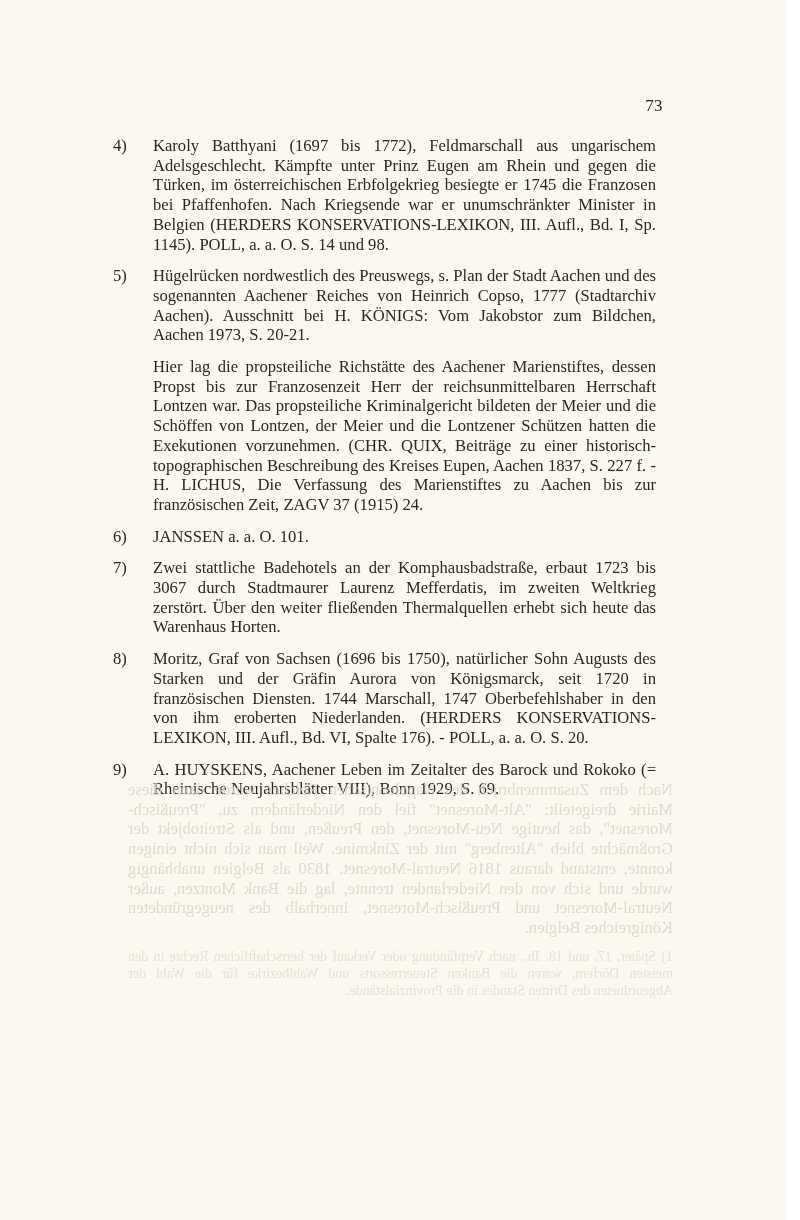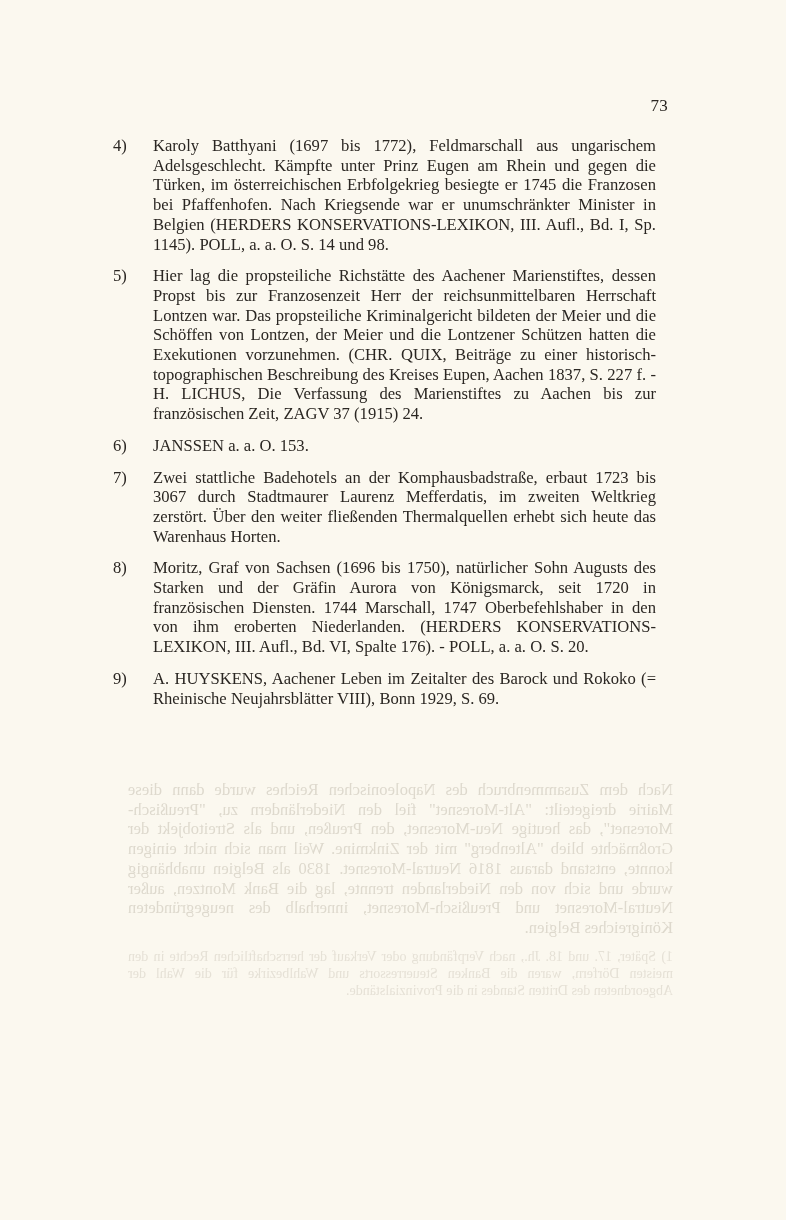--- a/index.html
+++ b/index.html
@@ -4,21 +4,21 @@
 <style>
   html, body { margin: 0; padding: 0; }
   body {
     width: 800px; height: 1220px; overflow: hidden; position: relative;
     background: #fbf8ef;
     font-family: "Liberation Serif", "DejaVu Serif", serif;
     color: #2a2622;
   }
   .right-strip { position: absolute; top: 0; right: 0; width: 14px; height: 1220px; background: #ffffff; }
   .page-number {
-    position: absolute; top: 96px; left: 640px; width: 28px; text-align: right;
+    position: absolute; top: 96px; left: 640px; width: 28px; text-align: center;
     font-size: 17px; letter-spacing: 0.3px;
   }
   .notes { position: absolute; top: 124px; left: 113px; width: 555px; }
   .note { position: relative; padding-left: 28px; margin-bottom: 10px;
     font-size: 16.6px; line-height: 19.7px; text-align: justify; hyphens: manual; }
   .note .num { position: absolute; left: 0; top: 0; }
   .note.wide .num { left: -2px; }
   .note p { margin: 12px; text-align: justify; }
   .bleed {
     position: absolute; top: 780px; left: 128px; width: 545px;
@@ -35,25 +35,26 @@
 
 <div class="page-number">73</div>
 
 <div class="notes">
   <div class="note">
     <span class="num">4)</span>
     <p>Karoly Batthyani (1697 bis 1772), Feldmarschall aus ungarischem Adelsgeschlecht. Kämpfte unter Prinz Eugen am Rhein und gegen die Türken, im österreichischen Erbfolgekrieg besiegte er 1745 die Franzosen bei Pfaffenhofen. Nach Kriegsende war er unumschränkter Minister in Belgien (HERDERS KONSERVATIONS-LEXIKON, III. Aufl., Bd. I, Sp. 1145). POLL, a. a. O. S. 14 und 98.</p>
   </div>
   <div class="note">
     <span class="num">5)</span>
+    <p>Hügelrücken nordwestlich des Preuswegs, s. Plan der Stadt Aachen und des sogenannten Aachener Reiches von Heinrich Copso, 1777 (Stadtarchiv Aachen). Ausschnitt bei H. KÖNIGS: Vom Jakobstor zum Bildchen, Aachen 1973, S. 20-21.</p>
     <p>Hier lag die propsteiliche Richstätte des Aachener Marienstiftes, dessen Propst bis zur Franzosenzeit Herr der reichsunmittelbaren Herrschaft Lontzen war. Das propsteiliche Kriminalgericht bildeten der Meier und die Schöffen von Lontzen, der Meier und die Lontzener Schützen hatten die Exekutionen vorzunehmen. (CHR. QUIX, Beiträge zu einer historisch-topographischen Beschreibung des Kreises Eupen, Aachen 1837, S. 227 f. - H. LICHUS, Die Verfassung des Marienstiftes zu Aachen bis zur französischen Zeit, ZAGV 37 (1915) 24.</p>
   </div>
   <div class="note">
     <span class="num">6)</span>
-    <p>JANSSEN a. a. O. 153.</p>
+    <p>JANSSEN a. a. O. 101.</p>
   </div>
   <div class="note">
     <span class="num">7)</span>
     <p>Zwei stattliche Badehotels an der Komphausbadstraße, erbaut 1723 bis 3067 durch Stadtmaurer Laurenz Mefferdatis, im zweiten Weltkrieg zerstört. Über den weiter fließenden Thermalquellen erhebt sich heute das Warenhaus Horten.</p>
   </div>
   <div class="note">
     <span class="num">8)</span>
     <p>Moritz, Graf von Sachsen (1696 bis 1750), natürlicher Sohn Augusts des Starken und der Gräfin Aurora von Königsmarck, seit 1720 in französischen Diensten. 1744 Marschall, 1747 Oberbefehlshaber in den von ihm eroberten Niederlanden. (HERDERS KONSERVATIONS-LEXIKON, III. Aufl., Bd. VI, Spalte 176). - POLL, a. a. O. S. 20.</p>
   </div>
   <div class="note">

